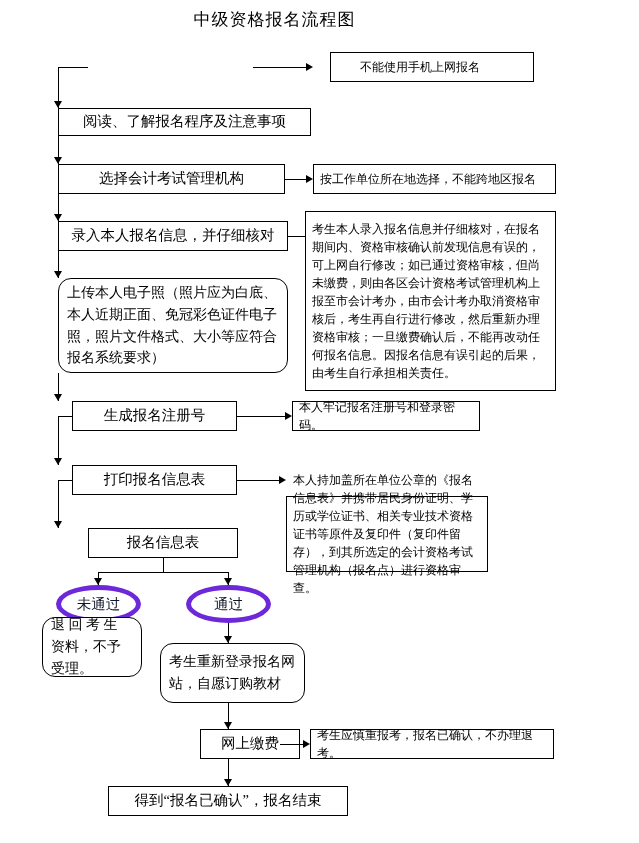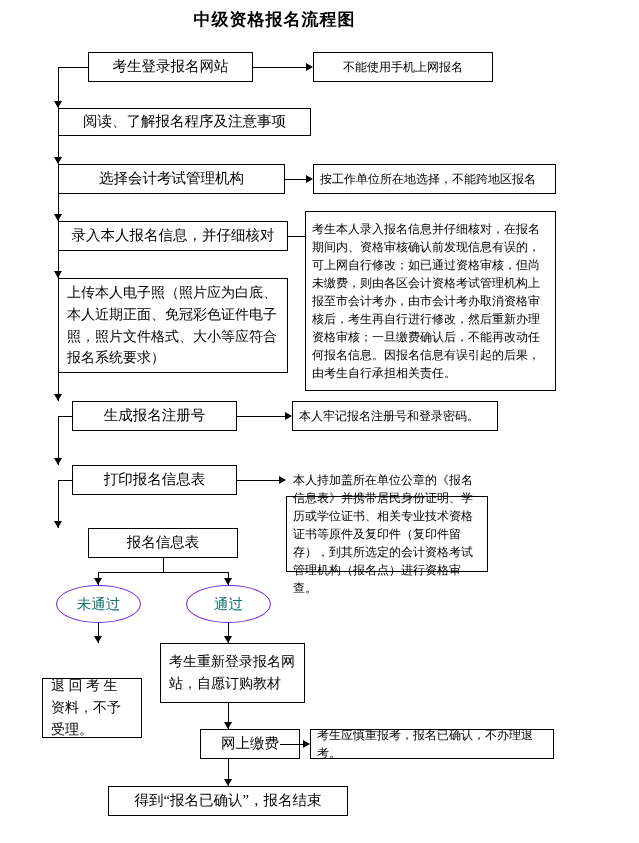--- a/index.html
+++ b/index.html
@@ -17,21 +17,21 @@
     background: #ffffff;
     overflow: hidden;
   }
   .title {
     position: absolute;
     left: 0;
     top: 8px;
     width: 549px;
     text-align: center;
     font-size: 17px;
-    font-weight: bold;
+    font-weight: normal;
     color: #000;
     letter-spacing: 1px;
   }
   .box {
     position: absolute;
     border: 1px solid #000;
     background: #fff;
     box-sizing: border-box;
     display: flex;
     align-items: center;
@@ -52,32 +52,33 @@
   }
   .box.note.center-v {
     align-items: center;
   }
   .box.multi {
     font-size: 14px;
     text-align: left;
     padding: 4px 8px;
     align-items: center;
     line-height: 1.55;
+    border-radius: 13px;
   }
   .oval {
     position: absolute;
-    border: 1px solid #6d28d9;
+    border: 5px solid #6d28d9;
     background: #fff;
     border-radius: 50%;
     box-sizing: border-box;
     display: flex;
     align-items: center;
     justify-content: center;
     font-size: 14.5px;
-    color: #0f766e;
+    color: #0f172a;
   }
   .vline {
     position: absolute;
     width: 1px;
     background: #000;
   }
   .hline {
     position: absolute;
     height: 1px;
     background: #000;
@@ -99,25 +100,24 @@
     border-left: 7px solid #000;
   }
 </style>
 </head>
 <body>
 
 <div id="canvas">
 
   <div class="title">中级资格报名流程图</div>
 
-  <div class="box main" style="left:88px; top:52px; width:165px; height:30px;">考生登录报名网站</div>
 
   <div class="hline" style="left:253px; top:67px; width:53px;"></div>
   <div class="arrow-right" style="left:306px; top:62.5px;"></div>
-  <div class="box note center-v" style="left:313px; top:52px; width:180px; height:30px;padding-left:29px;">不能使用手机上网报名</div>
+  <div class="box note center-v" style="left:330px; top:52px; width:204px; height:30px;padding-left:29px;">不能使用手机上网报名</div>
 
   <div class="vline" style="left:58px; top:67px; height:41px;"></div>
   <div class="hline" style="left:58px; top:67px; width:30px;"></div>
   <div class="arrow-down" style="left:53.5px; top:101px;"></div>
 
   <div class="box main" style="left:58px; top:108px; width:253px; height:28px;">阅读、了解报名程序及注意事项</div>
 
   <div class="vline" style="left:58px; top:136px; height:28px;"></div>
   <div class="arrow-down" style="left:53.5px; top:157px;"></div>
 
@@ -143,21 +143,21 @@
     <span>上传本人电子照（照片应为白底、本人近期正面、免冠彩色证件电子照，照片文件格式、大小等应符合报名系统要求）</span>
   </div>
 
   <div class="vline" style="left:58px; top:373px; height:28px;"></div>
   <div class="arrow-down" style="left:53.5px; top:394px;"></div>
 
   <div class="box main" style="left:72px; top:401px; width:165px; height:30px;">生成报名注册号</div>
 
   <div class="hline" style="left:237px; top:416px; width:48px;"></div>
   <div class="arrow-right" style="left:285px; top:411.5px;"></div>
-  <div class="box note center-v" style="left:292px; top:401px; width:206px; height:30px;">本人牢记报名注册号和登录密码。</div>
+  <div class="box note center-v" style="left:292px; top:401px; width:188px; height:30px;">本人牢记报名注册号和登录密码。</div>
 
   <div class="vline" style="left:58px; top:416px; height:49px;"></div>
   <div class="hline" style="left:58px; top:416px; width:14px;"></div>
   <div class="arrow-down" style="left:53.5px; top:458px;"></div>
 
   <div class="box main" style="left:72px; top:465px; width:165px; height:30px;">打印报名信息表</div>
 
   <div class="hline" style="left:237px; top:480px; width:42px;"></div>
   <div class="arrow-right" style="left:279px; top:475.5px;"></div>
   <div class="box note" style="left:286px; top:461px; width:202px; height:76px;margin-top:35px;">本人持加盖所在单位公章的《报名信息表》并携带居民身份证明、学历或学位证书、相关专业技术资格证书等原件及复印件（复印件留存），到其所选定的会计资格考试管理机构（报名点）进行资格审查。</div>
@@ -176,21 +176,21 @@
   <div class="arrow-down" style="left:223.5px; top:578px;"></div>
 
   <div class="oval" style="left:56px; top:585px; width:85px; height:38px;">未通过</div>
   <div class="oval" style="left:186px; top:585px; width:85px; height:38px;">通过</div>
 
   <div class="vline" style="left:98px; top:623px; height:20px;"></div>
   <div class="arrow-down" style="left:93.5px; top:636px;"></div>
   <div class="vline" style="left:228px; top:623px; height:20px;"></div>
   <div class="arrow-down" style="left:223.5px; top:636px;"></div>
 
-  <div class="box multi" style="left:42px; top:678px; width:100px; height:60px; text-align:left;">退 回 考 生 资料，不予 受理。</div>
+  <div class="box multi" style="left:42px; top:617px; width:100px; height:60px; text-align:left;">退 回 考 生 资料，不予 受理。</div>
   <div class="box multi" style="left:160px; top:643px; width:145px; height:60px;">考生重新登录报名网站，自愿订购教材</div>
 
   <div class="vline" style="left:228px; top:703px; height:26px;"></div>
   <div class="arrow-down" style="left:223.5px; top:722px;"></div>
 
   <div class="box main" style="left:180px; top:729px; width:100px; height:30px;margin-left:20px;">网上缴费</div>
 
   <div class="hline" style="left:280px; top:744px; width:23px;"></div>
   <div class="arrow-right" style="left:303px; top:739.5px;"></div>
   <div class="box note center-v" style="left:310px; top:729px; width:244px; height:30px;">考生应慎重报考，报名已确认，不办理退考。</div>

